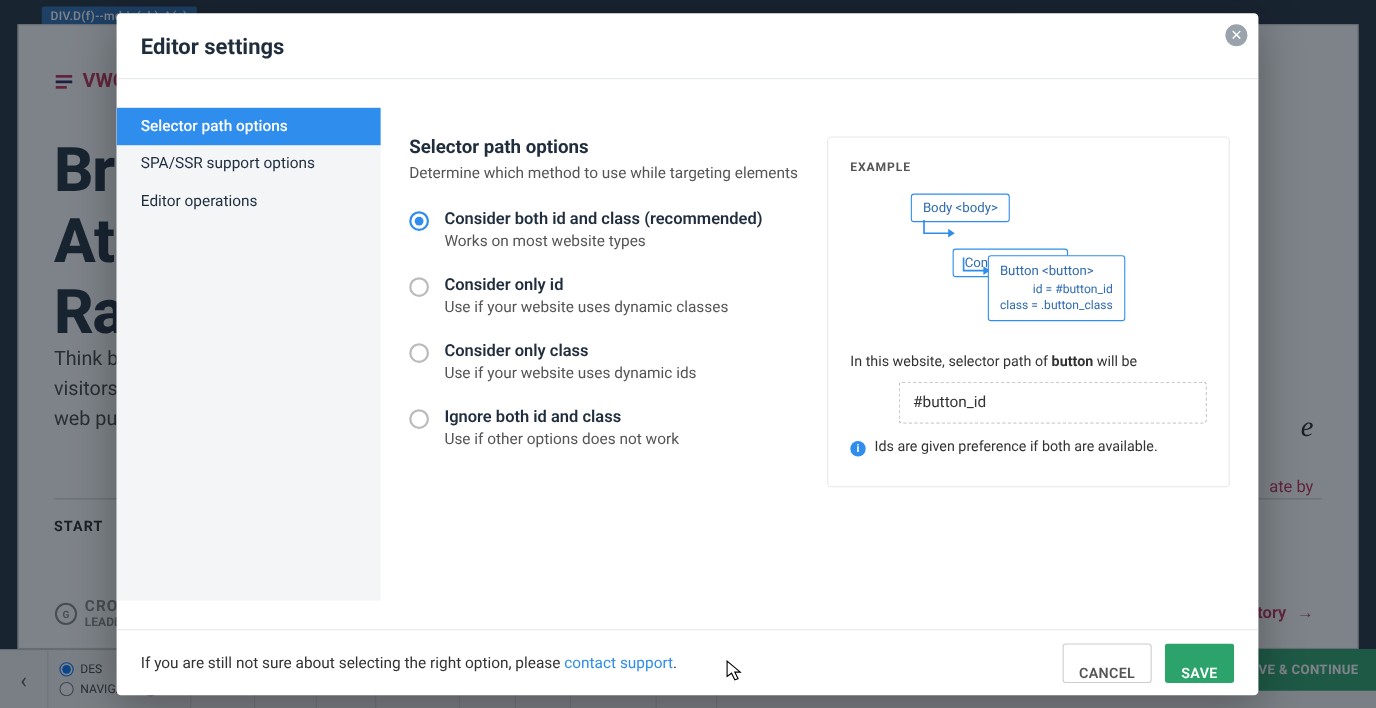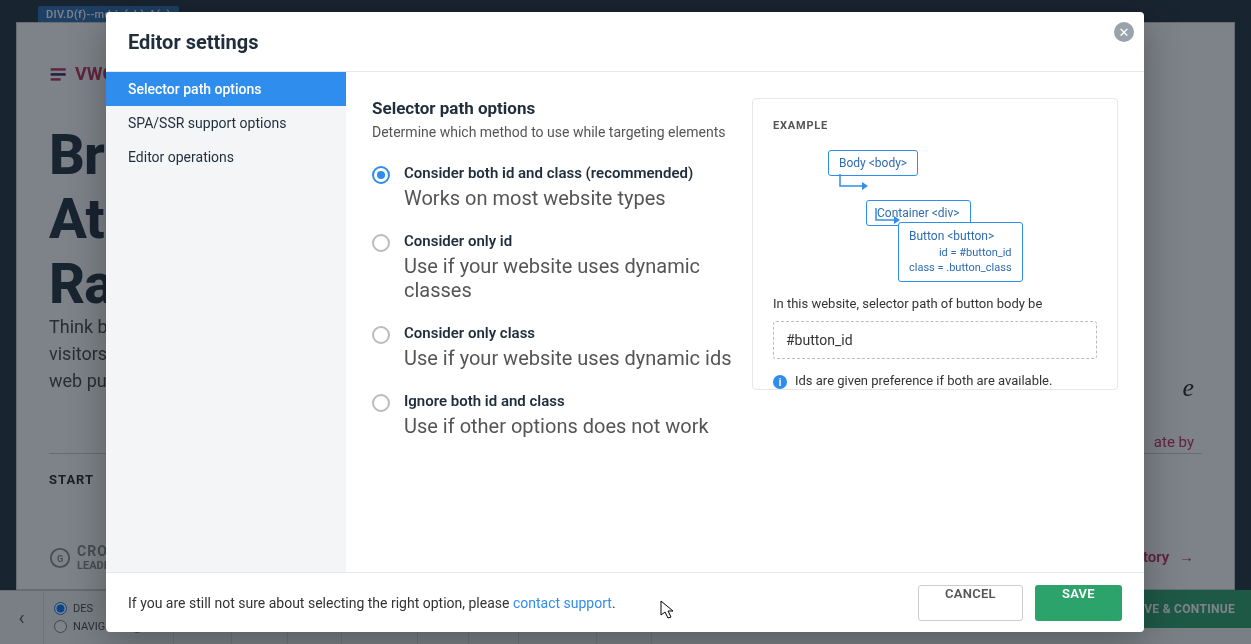--- a/index.html
+++ b/index.html
@@ -63,21 +63,21 @@
     border-right:1px solid #ddd; padding:0 14px; display:flex; flex-direction:column; align-items:center; justify-content:center;
     font-size:10px; color:#666; letter-spacing:.4px; gap:2px;
   }
   
   .overlay-dim { position:absolute; inset:0; background:rgba(20,30,40,.55);}
   
   .modal {
     position:absolute; top:12px; left:106px; width:1038px; height:620px;
     background:#fff; border-radius:4px;
     box-shadow:0 8px 40px rgba(0,0,0,.3);
-    display:flex; flex-direction:column; overflow:hidden;
+    display:flex; flex-direction:column; overflow:hidden;gap:26px;
   }
   .modal .hdr{
     height:60px; border-bottom:1px solid #e5e8eb; display:flex;
     align-items:center; padding:0 22px; position:relative;
   }
   .modal .hdr h1{ font-size:20px; font-weight:700; color:#1f2d3d;}
   .modal .close{
     position:absolute; right:10px; top:10px; width:20px; height:20px; border-radius:50%;
     background:#9aa3ab; color:#fff; font-size:13px; display:flex; align-items:center; justify-content:center; cursor:pointer;
     line-height:1;
@@ -95,57 +95,58 @@
   .radio-opt{ display:flex; gap:14px; margin-bottom:22px;}
   .radio-opt .circle{
     flex:0 0 auto; width:18px; height:18px; border:2px solid #bbb; border-radius:50%; margin-top:2px;
     display:flex; align-items:center; justify-content:center; cursor:pointer;
   }
   .radio-opt.selected .circle{ border-color:#2f8ded;}
   .radio-opt.selected .circle::after{
     content:""; width:8px; height:8px; border-radius:50%; background:#2f8ded;
   }
   .radio-opt .labels .ttl{ font-size:15px; font-weight:600; color:#1f2d3d; margin-bottom:4px;}
-  .radio-opt .labels .desc{ font-size:20px; color:#555;}
+  .radio-opt .labels .desc{ font-size:14px; color:#555;}
   .example-box{
-    width:366px; border:1px solid #e5e8eb; border-radius:4px; padding:20px 20px 0 20px;
+    width:366px; border:1px solid #e5e8eb; border-radius:4px; padding:20px 20px 27px 20px;
     align-self:flex-start;
   }
   .example-box .ex-title{ font-size:11px; font-weight:700; letter-spacing:.8px; color:#555; margin-bottom:18px;}
   .tree{ position:relative; height:140px; margin-left:55px;}
   .tree .node{
     position:absolute; border:1px solid #2f8ded; border-radius:3px; background:#fff;
     font-size:12px; color:#2f6bb0; padding:5px 10px; white-space:nowrap;
   }
   .tree .node .sub{ font-size:11px; color:#2f6bb0;text-align:right;}
   .tree .n1{ top:0; left:0;}
   .tree .n2{ top:34px; left:38px;margin-top:16px;}
-  .tree .n3{ top:72px; left:70px; line-height:1.4;}
+  .tree .n3{ top:56px; left:70px; line-height:1.4;}
   .tree svg.conn{ position:absolute; overflow:visible; pointer-events:none;}
   .ex-text{ font-size:13px; color:#333; margin-top:6px; margin-bottom:10px;}
-  .ex-text b{ font-weight:400;}
+  .ex-text b{ font-weight:700;}
   .sel-output{
     border:1px dashed #bbb; border-radius:3px; padding:10px 12px; font-size:14px; color:#333;
     margin-bottom:14px;
+    margin-left:44px;
   }
   .note{ font-size:13px; color:#333; display:flex; gap:8px; align-items:flex-start;}
   .note .info-ic{
     width:14px; height:14px; border-radius:50%; background:#2f8ded; color:#fff; font-size:10px; font-weight:700;
     display:flex; align-items:center; justify-content:center; flex:0 0 auto; margin-top:2px;
   }
   .modal .ftr{
     height:60px; border-top:1px solid #e5e8eb; display:flex; align-items:center; padding:0 22px;
     justify-content:space-between;
   }
   .modal .ftr .hint{ font-size:14px; color:#333;}
   .modal .ftr .hint a{ color:#2f8ded; text-decoration:none;}
   .modal .ftr .btns{ display:flex; gap:12px;}
   .btn{
-    height:36px; padding:0 26px; border-radius:3px; font-size:13px; font-weight:600; letter-spacing:.3px;
-    display:flex; align-items:flex-start; cursor:pointer; border:1px solid transparent;
+    height:36px; padding:0 14px; border-radius:3px; font-size:13px; font-weight:600; letter-spacing:.3px;
+    display:flex; align-items:flex-end; cursor:pointer; border:1px solid transparent;
   }
   .btn.cancel{ background:#fff; color:#555; border-color:#ccc;}
   .btn.save{ background:#2ca36b; color:#fff;}
   
   .fake-cursor{
     position:absolute; width:16px; height:20px; pointer-events:none;
   }
 </style>
 </head>
 <body>
@@ -304,21 +305,21 @@
                  <path d="M18 8 L24 12 L18 16 Z" fill="#2f8ded"></path>
               </svg>
               <div class="node n3">
                  <div>Button &lt;button&gt;</div>
                  <div class="sub">id = #button_id</div>
                  <div class="sub">class = .button_class</div>
               </div>
            </div>
 
            <div class="ex-text">
-             <span>In this website, selector path of </span><b>button</b><span> body be</span>
+             <span>In this website, selector path of </span><b>button</b><span> will be</span>
            </div>
            <div class="sel-output">#button_id</div>
            <div class="note">
              <span class="info-ic">i</span>
              <span>Ids are given preference if both are available.</span>
            </div>
         </div>
      </div>
   </div>
 

